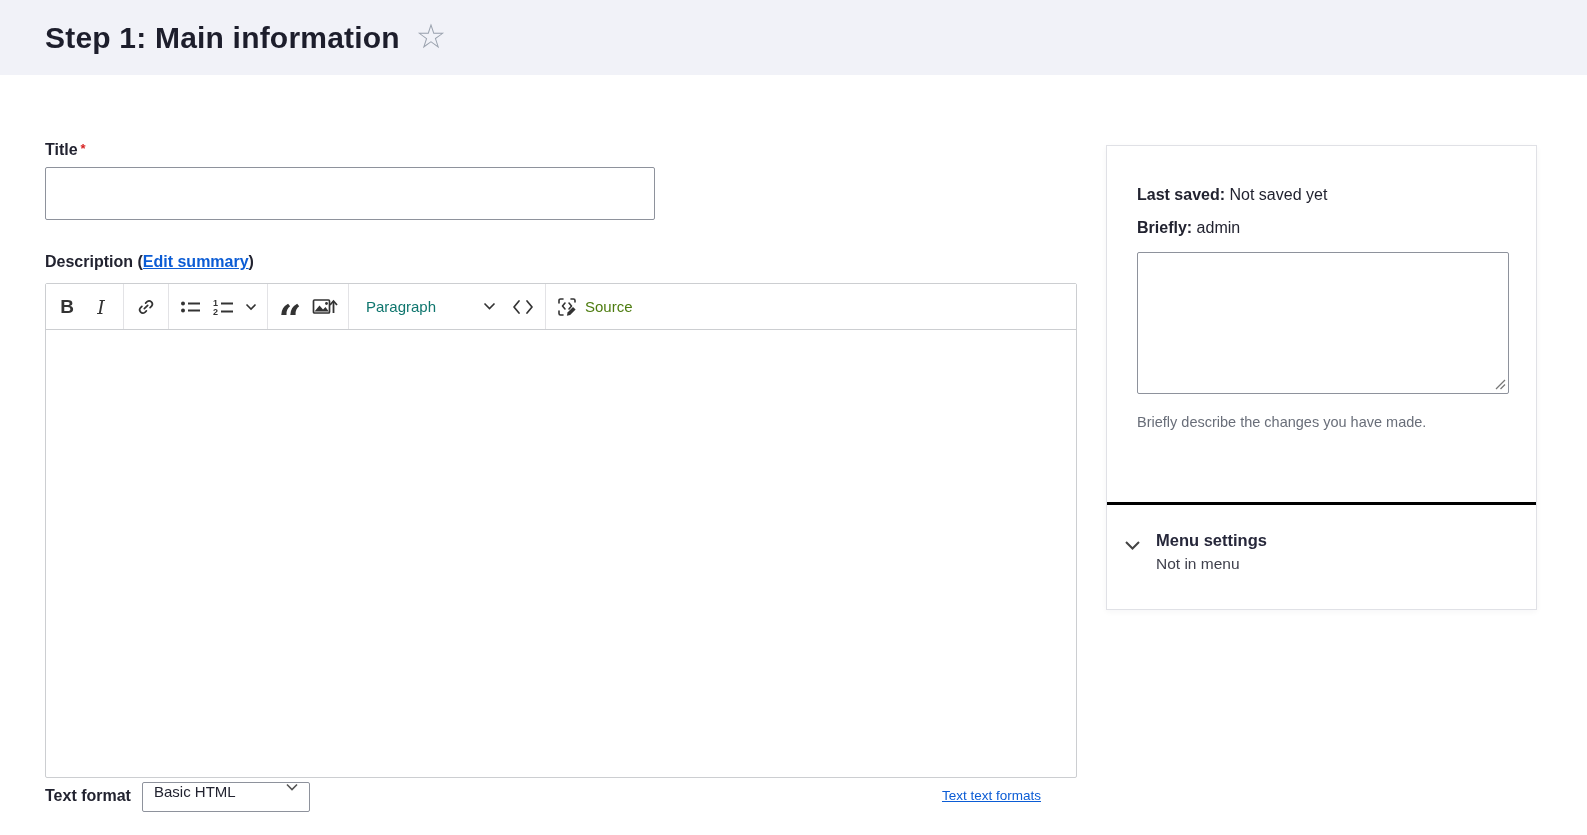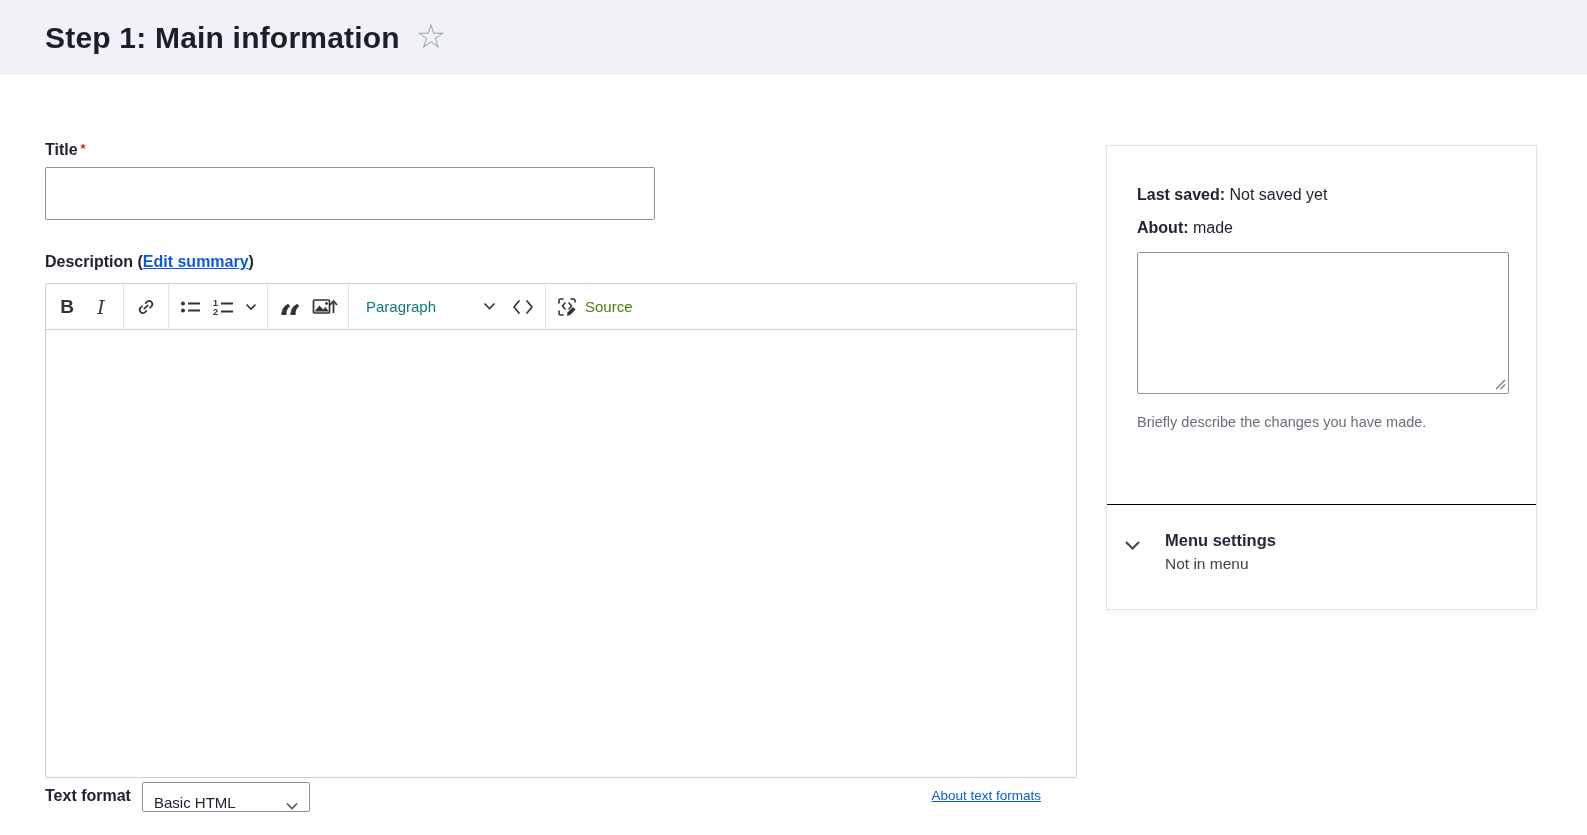--- a/index.html
+++ b/index.html
@@ -54,42 +54,42 @@
     padding:0 10px 0 12px; font-size:15px; color:#0f766e; cursor:pointer; align-self:center; height:38px;
   }
   .src-btn { display:flex; align-items:center; gap:7px; font-size:15px; color:#4d7c0f;text-align:center; }
   .editor-body { height:447px; cursor:text; }
 
   
   .fmt-label { position:absolute; left:45px; top:787px; font-size:16px; font-weight:700; }
   .fmt-select {
     position:absolute; left:142px; top:782px; width:168px; height:30px;
     border:1px solid #8e929c; border-radius:2px; background:#fff;
-    display:flex; align-items:flex-end; justify-content:space-between;
+    display:flex; align-items:flex-start; justify-content:space-between;
     padding:0 10px 0 11px; font-size:15px; cursor:pointer; color:#222330;
   }
   .about-link { position:absolute; top:788px; right:522px; font-size:13.5px; }
 
   
   .sidebar {
     position:absolute; left:1106px; top:145px; width:431px; height:465px;
     background:#fff; border:1px solid #e0e1e6; box-shadow:0 2px 6px rgba(34,35,48,.04);
   }
-  .sb-meta { height:359px; border-bottom:1px solid #000000; padding:40px 30px 0 30px; }
+  .sb-meta { height:359px; border-bottom:3px solid #000000; padding:40px 30px 0 30px; }
   .sb-line { font-size:16px; margin-bottom:15px; }
   .sb-line b { font-weight:700; }
   .rev-label { display:block; font-size:16px; font-weight:700; margin:24px 0 9px 0; }
   .ta-wrap { position:relative; width:372px; height:142px; }
   .ta-wrap textarea {
     width:100%; height:100%; resize:none; border:1px solid #8e929c; border-radius:2px;
     font-family:"Liberation Sans", sans-serif; font-size:15px; padding:8px 10px; color:#222330;
   }
   .resize-handle { position:absolute; right:3px; bottom:4px; cursor:nwse-resize; }
   .help-text { margin-top:20px; font-size:14.5px; color:#696e79; }
-  .sb-menu { display:flex; align-items:flex-start; gap:24px; padding:26px 30px 0 17px; cursor:pointer; }
+  .sb-menu { display:flex; align-items:flex-start; gap:15px; padding:26px 30px 0 17px; cursor:pointer; }
   .sb-menu .chev { margin-top:9px; flex:0 0 auto; }
   .ms-title { font-size:16.5px; font-weight:700; color:#26273a; }
   .ms-sub { font-size:15.5px; color:#40414d; margin-top:5px; }
 
   svg { display:block; }
 </style>
 </head>
 <body>
 
 <div class="page">
@@ -188,26 +188,26 @@
     <div class="editor-body"></div>
   </div>
 
   <div class="fmt-label">Text format</div>
   <div class="fmt-select">
     <span>Basic HTML</span>
     <svg width="14" height="9" viewBox="0 0 14 9">
       <polyline points="2,1.5 7,6.5 12,1.5" fill="none" stroke="#555" stroke-width="1.6"></polyline>
     </svg>
   </div>
-  <a class="link about-link">About text formats</a>
+  <a class="link about-link">Text text formats</a>
 
   <aside class="sidebar">
     <section class="sb-meta">
       <p class="sb-line"><b>Last saved:</b> <span>Not saved yet</span></p>
-      <p class="sb-line"><b>About:</b> <span>made</span></p>
+      <p class="sb-line"><b>Briefly:</b> <span>admin</span></p>
       <div class="ta-wrap">
         <textarea value="" style=""></textarea>
         <svg class="resize-handle" width="11" height="11" viewBox="0 0 11 11">
           <line x1="1" y1="10" x2="10" y2="1" stroke="#777" stroke-width="1.3"></line>
           <line x1="5.5" y1="10" x2="10" y2="5.5" stroke="#777" stroke-width="1.3"></line>
         </svg>
       </div>
       <div class="help-text">Briefly describe the changes you have made.</div>
     </section>
     <section class="sb-menu">

